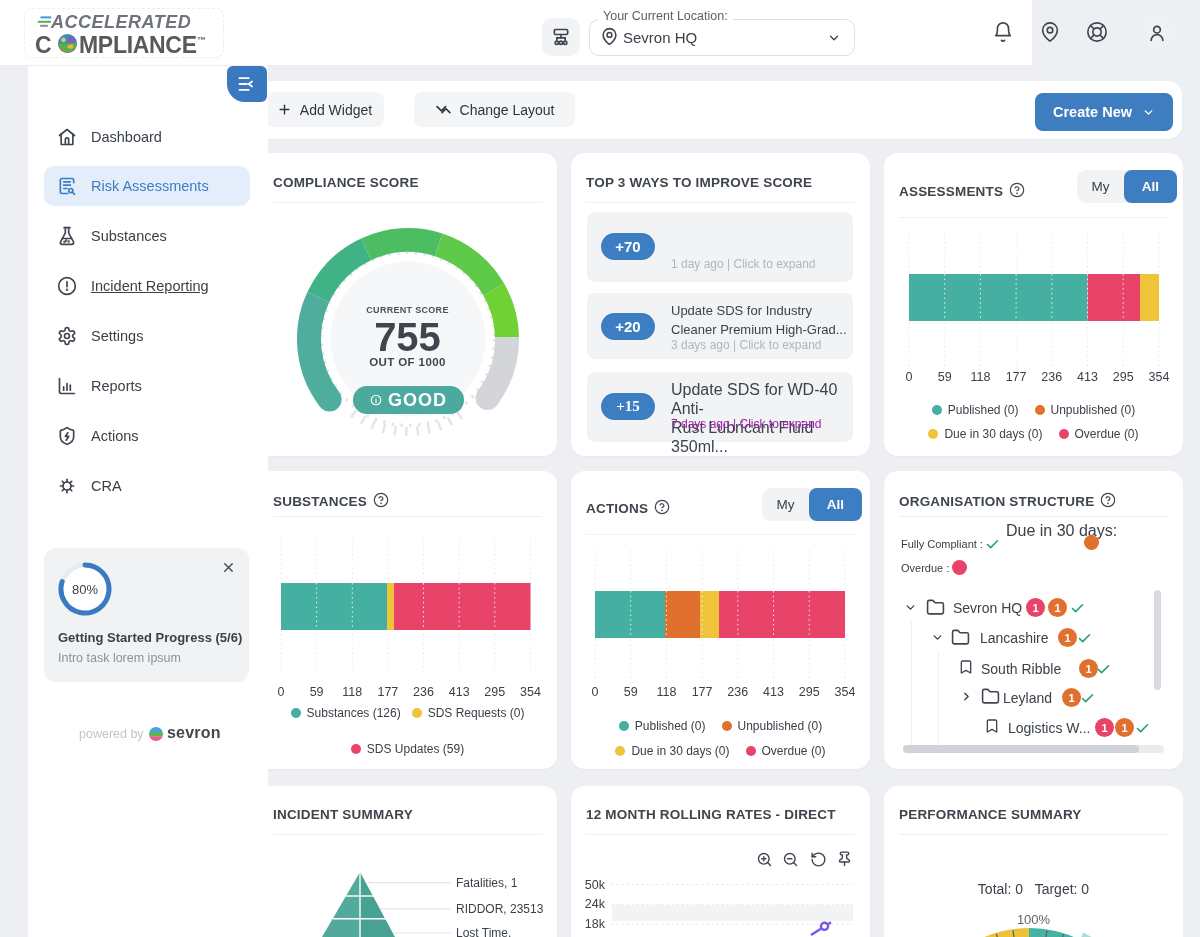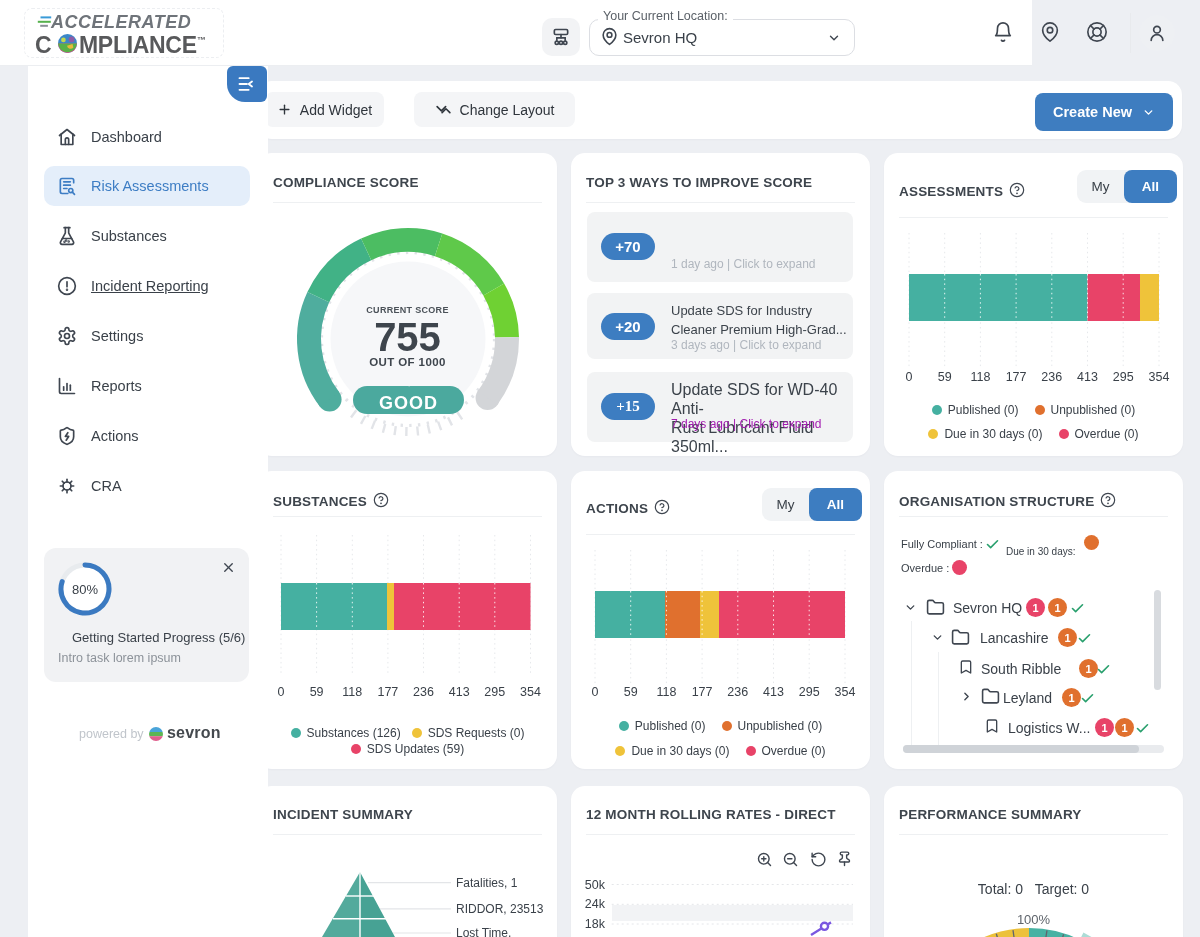--- a/index.html
+++ b/index.html
@@ -185,21 +185,21 @@
   <svg class="abs" style="left:30px; top:496px;" width="54" height="54" viewBox="0 0 54 54">
     <circle cx="27" cy="27" r="24" fill="#fff"></circle>
     <circle cx="27" cy="27" r="24" fill="none" stroke="#e8ebee" stroke-width="5"></circle>
     <path d="M 27 3 A 24 24 0 1 1 4.17 19.58" fill="none" stroke="#3b7ac1" stroke-width="5" stroke-linecap="round"></path>
     <text x="27" y="32" text-anchor="middle" font-size="13" fill="#3a4149">80%</text>
   </svg>
   <svg class="abs" style="left:193px; top:494px;" width="15" height="15" viewBox="0 0 24 24" fill="none" stroke="#3f4650" stroke-width="2.2" stroke-linecap="round">
       <path d="M18 6 6 18"></path>
       <path d="m6 6 12 12"></path>
     </svg>
-  <div class="abs" style="left:44px; top:564px; font-size:13px; color:#3a4149;">Getting Started Progress (5/6)</div>
+  <div class="abs" style="left:30px; top:564px; font-size:13px; color:#3a4149;font-weight:bold;">Getting Started Progress (5/6)</div>
   <div class="abs" style="left:30px; top:585px; font-size:12.5px; color:#8c9299;">Intro task lorem ipsum</div>
 
   <div class="abs" style="left:51px; top:661px; font-size:12.5px; color:#c0c5cb;">powered by</div>
   <svg class="abs" style="left:121px; top:661px;" width="14" height="14" viewBox="0 0 14 14">
     <defs>
         <clipPath id="sc">
           <circle cx="7" cy="7" r="7"></circle>
         </clipPath>
       </defs>
     <g clip-path="url(#sc)">
@@ -260,21 +260,21 @@
       <path d="M 71.56 246.40 A 99 99 0 0 1 60.28 144.16" stroke="#4FAD9E" stroke-width="24" fill="none"></path>
       <path d="M 60.28 144.16 A 99 99 0 0 1 108.16 96.28" stroke="#41B286" stroke-width="24" fill="none"></path>
       <path d="M 108.16 96.28 A 99 99 0 0 1 180.59 91.85" stroke="#4CBD62" stroke-width="24" fill="none"></path>
       <path d="M 180.59 91.85 A 99 99 0 0 1 235.74 136.50" stroke="#5FC94A" stroke-width="24" fill="none"></path>
       <path d="M 235.74 136.50 A 99 99 0 0 1 248.98 184.27" stroke="#6FD133" stroke-width="24" fill="none"></path>
       <path d="M 248.98 184.27 A 99 99 0 0 1 229.58 244.89" stroke="#D3D5D8" stroke-width="24" fill="none"></path>
     </svg>
     <div class="abs" style="left:0; top:152px; width:299px; text-align:center; font-size:9px; font-weight:600; letter-spacing:.3px; color:#4a5158;">CURRENT SCORE</div>
     <div class="abs" style="left:0; top:162px; width:299px; text-align:center; font-size:40px; font-weight:800; color:#3e454d; line-height:44px;">755</div>
     <div class="abs" style="left:0; top:203px; width:299px; text-align:center; font-size:11.5px; font-weight:800; letter-spacing:.4px; color:#3e454d;">OUT OF 1000</div>
-    <div class="abs" style="left:95px; top:233px; width:111px; height:28px; background:#4BA99E; border-radius:14px; display:flex; align-items:center; justify-content:center; gap:6px; color:#fff;flex-direction:column;">
+    <div class="abs" style="left:95px; top:233px; width:111px; height:28px; background:#4BA99E; border-radius:14px; display:flex; align-items:center; justify-content:center; gap:6px; color:#fff;">
       <svg width="12" height="12" viewBox="0 0 24 24" fill="none" stroke="#fff" stroke-width="2.4" stroke-linecap="round">
           <circle cx="12" cy="12" r="9.5"></circle>
           <path d="M12 11v6"></path>
           <circle cx="12" cy="7" r="1" fill="#fff" stroke="none"></circle>
         </svg>
       <span style="font-size:18px; font-weight:800; letter-spacing:1px;">GOOD</span>
     </div>
   </div>
 
   <div class="card" style="left:331px; top:87px; width:299px; height:303px;">
@@ -381,21 +381,21 @@
     <div class="axis" style="top:214px; left:0;">
       <div style="left:23px;">0</div>
         <div style="left:58.6px;">59</div>
         <div style="left:94.3px;">118</div>
         <div style="left:129.9px;">177</div>
         <div style="left:165.5px;">236</div>
         <div style="left:201.2px;">413</div>
         <div style="left:236.8px;">295</div>
         <div style="left:272.5px;">354</div>
     </div>
-    <div class="legrow" style="top:255px;gap:11px;">
+    <div class="legrow" style="top:235px;gap:11px;">
         <span><i class="dot" style="background:#45B0A1;"></i>Substances (126)</span>
         <span><i class="dot" style="background:#EFC33A;"></i>SDS Requests (0)</span>
       </div>
     <div class="legrow" style="top:271px;">
         <span><i class="dot" style="background:#E84368;"></i>SDS Updates (59)</span>
       </div>
   </div>
 
   <div class="card" style="left:331px; top:405px; width:299px; height:298px;">
     <div class="ctitle" style="top:28px;">ACTIONS<svg class="qm" width="16" height="16" viewBox="0 0 24 24" fill="none" stroke="#3f4650" stroke-width="1.8" stroke-linecap="round">
@@ -456,21 +456,21 @@
     <div class="ctitle" style="top:21px;">ORGANISATION STRUCTURE<svg class="qm" width="16" height="16" viewBox="0 0 24 24" fill="none" stroke="#3f4650" stroke-width="1.8" stroke-linecap="round">
           <circle cx="12" cy="12" r="10"></circle>
           <path d="M9.1 9a3 3 0 0 1 5.8 1c0 2-3 3-3 3"></path>
           <circle cx="12" cy="17" r=".5" fill="#3f4650"></circle>
         </svg></div>
     <div class="divider" style="top:45px;"></div>
     <div class="abs" style="left:17px; top:67px; font-size:11px; color:#3a4149;">Fully Compliant :</div>
     <svg class="abs" style="left:101px; top:66px;" width="15" height="15" viewBox="0 0 24 24" fill="none" stroke="#2aa06e" stroke-width="2.6" stroke-linecap="round" stroke-linejoin="round">
         <path d="M20 6 9 17l-5-5"></path>
       </svg>
-    <div class="abs" style="left:122px; top:75px; font-size:10px; color:#3a4149;">Due in 30 days:</div>
+    <div class="abs" style="left:122px; top:51px; font-size:16px; color:#3a4149;">Due in 30 days:</div>
     <div class="abs" style="left:200px; top:64px; width:15px; height:15px; border-radius:50%; background:#E0702E;"></div>
     <div class="abs" style="left:17px; top:91px; font-size:11px; color:#3a4149;">Overdue :</div>
     <div class="abs" style="left:68px; top:89px; width:15px; height:15px; border-radius:50%; background:#E84368;"></div>
 
     <div class="abs" style="left:27px; top:150px; width:1px; height:130px; background:#eef0f2;"></div>
     <div class="abs" style="left:54px; top:181px; width:1px; height:99px; background:#eef0f2;"></div>
 
     <svg class="abs" style="left:20px; top:130px;" width="13" height="13" viewBox="0 0 24 24" fill="none" stroke="#3f4650" stroke-width="2.6" stroke-linecap="round" stroke-linejoin="round">
         <path d="m6 9 6 6 6-6"></path>
       </svg>

